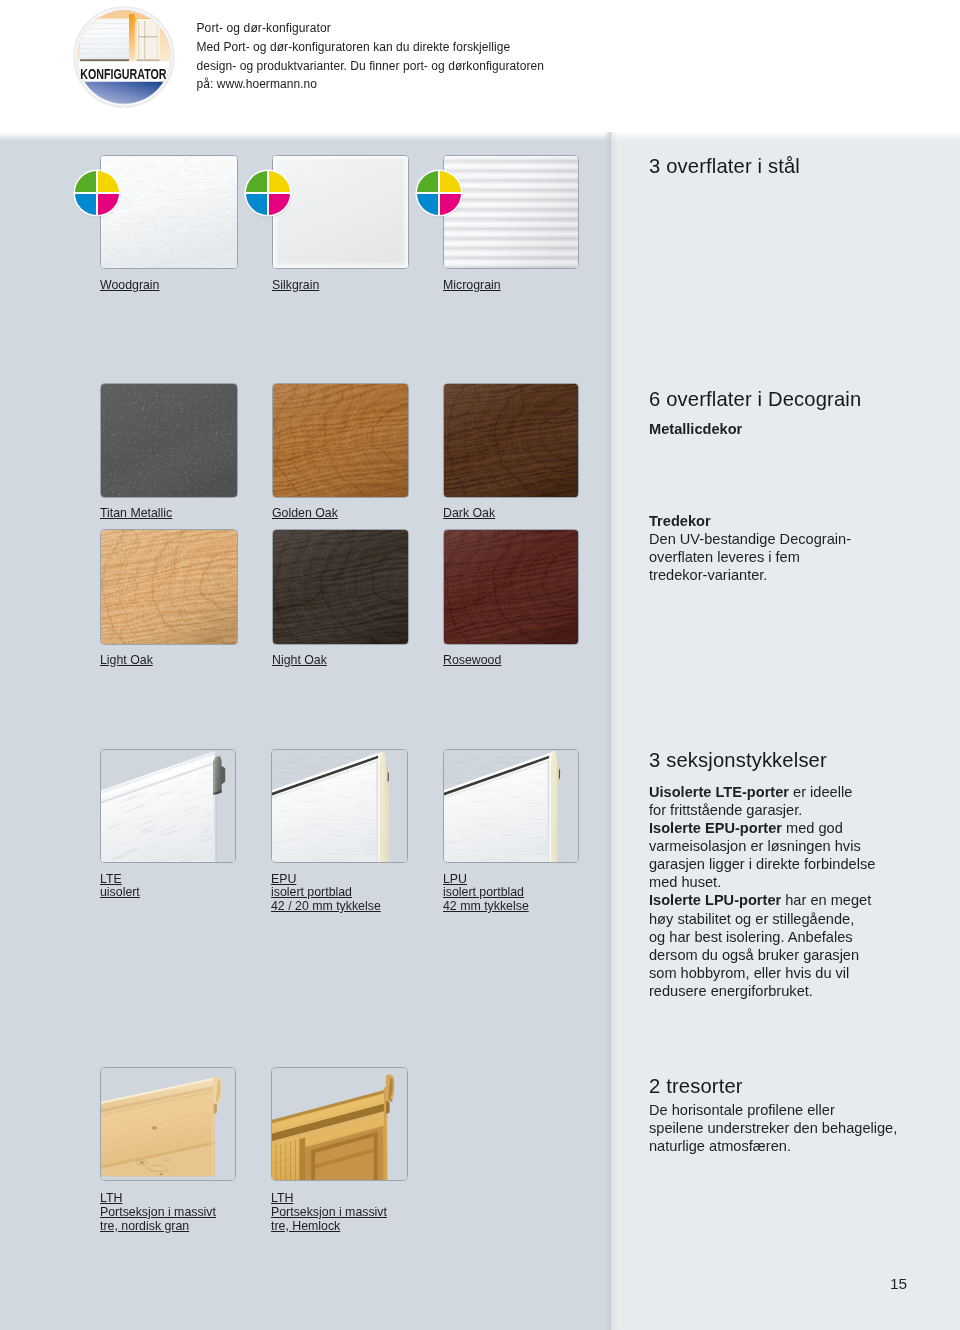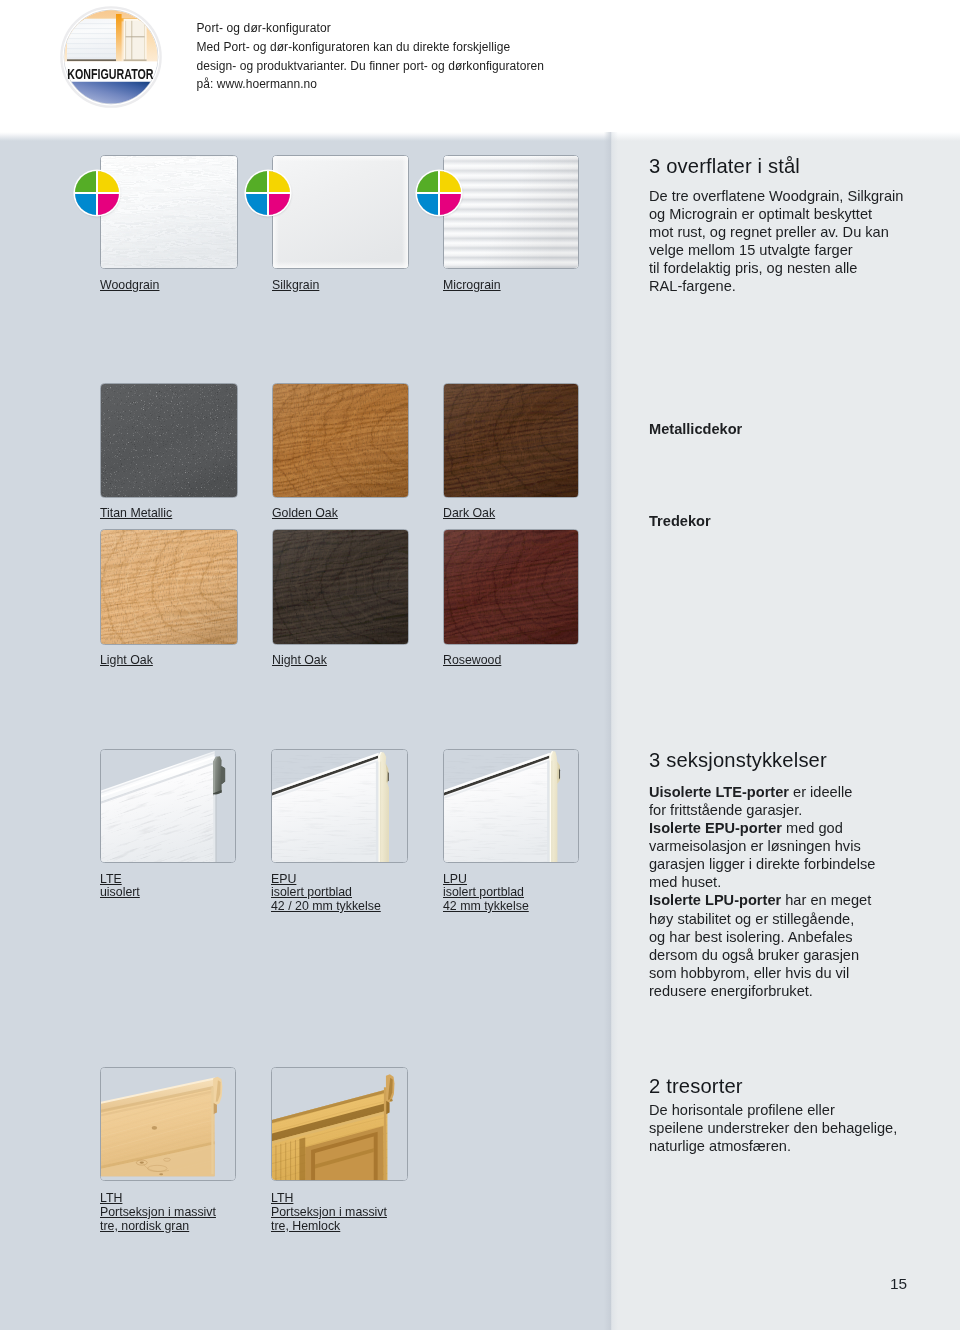--- a/index.html
+++ b/index.html
@@ -12,21 +12,21 @@
   #bg-left{left:0;top:132px;width:611px;height:1198px;background:linear-gradient(to bottom,#ffffff 0px,#f7f8fa 2px,#d1d8e0 9px,#d1d8e0 100%);}
   #bg-right{left:611px;top:132px;width:349px;height:1198px;background:linear-gradient(to bottom,#ffffff 0px,#fafbfc 2px,#e8ebed 9px,#e8ebed 100%);}
   #bg-hairline{left:604px;top:132px;width:14px;height:1198px;
      background:linear-gradient(to right,rgba(208,216,224,0) 0%,rgba(196,203,212,0.75) 48%,rgba(214,220,226,0.45) 56%,rgba(232,235,237,0) 100%);}
 
   
   #header-title{left:196.5px;top:21px;font-size:12px;font-weight:normal;color:#1b1b1b;letter-spacing:0.01em;}
   .hdr-line{left:196.5px;font-size:12px;color:#1d1d1d;letter-spacing:0.005em;}
 
   
-  #logo{left:58px;top:4px;width:106px;height:106px;}
+  #logo{left:71px;top:4px;width:106px;height:106px;}
 
   
   .sw{position:absolute;border:1px solid #9ba3ac;border-radius:4.5px;overflow:hidden;
       box-sizing:border-box;}
   .sw-label{position:absolute;font-size:12.35px;color:#1d1f22;white-space:pre;}
 
   
   .h2{position:absolute;font-size:20.2px;font-weight:normal;color:#15181c;letter-spacing:0.15px;}
   .body{position:absolute;font-size:14.6px;color:#1d1f22;line-height:18.15px;white-space:pre-line;}
   .body b{font-weight:bold;}
@@ -374,26 +374,20 @@
       </div>
   </div>
   <div class="cwheel" style="left:75px;top:171px"></div>
   <div class="cwheel" style="left:246px;top:171px"></div>
   <div class="cwheel" style="left:417px;top:171px"></div>
   <div class="abs sw-label" style="left:100px;top:278.5px">Woodgrain</div>
   <div class="abs sw-label" style="left:272px;top:278.5px">Silkgrain</div>
   <div class="abs sw-label" style="left:443px;top:278.5px">Micrograin</div>
 
   <div class="abs h2" style="left:649px;top:154.5px">3 overflater i stål</div>
-  <div class="abs body" style="left:649px;top:186.5px">De tre overflatene Woodgrain, Silkgrain
-og Micrograin er optimalt beskyttet
-mot rust, og regnet preller av. Du kan
-velge mellom 15 utvalgte farger
-til fordelaktig pris, og nesten alle
-RAL-fargene.</div>
 
   <div class="abs sw" style="left:100px;top:383px;width:138px;height:115px">
       <div class="tex tex-titan">
         <svg viewBox="0 0 140 116" preserveAspectRatio="none" xmlns="http://www.w3.org/2000/svg">
       <defs>
         <filter id="sptt" x="0" y="0" width="100%" height="100%" color-interpolation-filters="sRGB">
           <feTurbulence type="fractalNoise" baseFrequency="1.1" numOctaves="2" seed="11" result="t"></feTurbulence>
           <feColorMatrix in="t" type="matrix" values="0 0 0 0 1  0 0 0 0 1  0 0 0 0 1  2.4 0 0 0 -1.55"></feColorMatrix>
         </filter>
         <filter id="sp2tt" x="0" y="0" width="100%" height="100%" color-interpolation-filters="sRGB">
@@ -1254,22 +1248,26 @@
           </g>
       <rect width="140" height="116" filter="url(#grainrw)" opacity="0.40"></rect>
       <rect width="140" height="116" fill="url(#litrw)"></rect>
     </svg>
       </div>
     </div>
   <div class="abs sw-label" style="left:100px;top:653.5px">Light Oak</div>
   <div class="abs sw-label" style="left:272px;top:653.5px">Night Oak</div>
   <div class="abs sw-label" style="left:443px;top:653.5px">Rosewood</div>
 
+  <div class="abs h2" style="left:649px;top:388px">6 overflater i Decograin</div>
   <div class="abs body bold" style="left:649px;top:420px">Metallicdekor</div>
   <div class="abs body bold" style="left:649px;top:511.5px">Tredekor</div>
+  <div class="abs body" style="left:649px;top:529.5px">Den UV-bestandige Decograin-
+overflaten leveres i fem
+tredekor-varianter.</div>
 
   <div class="abs sw" style="left:100px;top:749px;width:136px;height:114px">
       <div class="pic pic-lte">
         <svg viewBox="0 0 138 116" preserveAspectRatio="none" xmlns="http://www.w3.org/2000/svg">
       <defs>
       <linearGradient id="facel" x1="0" y1="0" x2="0.25" y2="1">
         <stop offset="0" stop-color="#ffffff"></stop>
         <stop offset="0.35" stop-color="#fbfbfc"></stop>
         <stop offset="1" stop-color="#e9ecef"></stop>
       </linearGradient>

